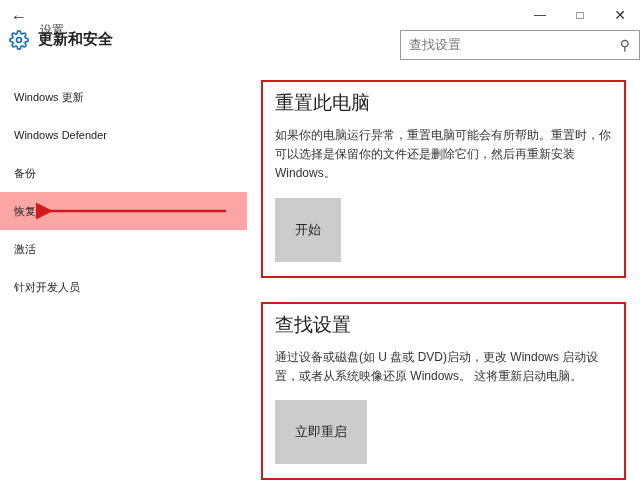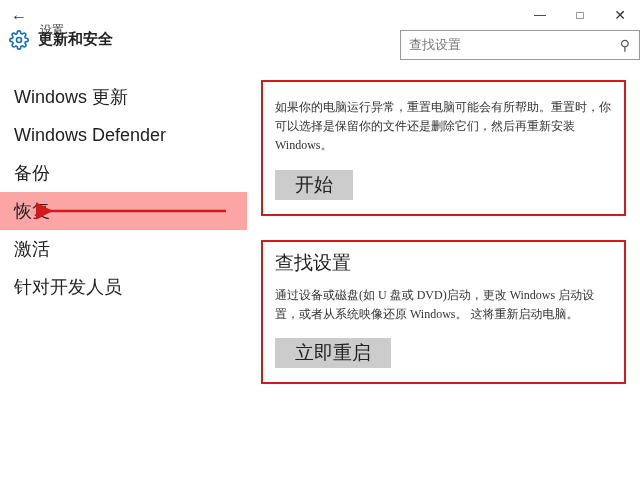--- a/index.html
+++ b/index.html
@@ -88,21 +88,21 @@
   }
   .sidebar {
     width: 247px;
     background: #fff;
     padding-top: 8px;
   }
   .sitem {
     height: 38px;
     line-height: 38px;
     padding-left: 14px;
-    font-size: 18px;
+    font-size: 11px;
     color: #222;
     position: relative;
   }
   .sitem.sel {
     background: #fca5a5;
   }
   .arrow-svg {
     position: absolute;
     top: 5px;
     left: 36px;
@@ -122,28 +122,27 @@
     margin: 0 0 10px 0;
     font-size: 19px;
     font-weight: 400;
     color: #222;
   }
   .card p {
     margin: 8px 0 14px 0;
     font-size: 12px;
     line-height: 1.6;
     color: #333;
-    font-family: Liberation Serif, serif;
   }
   .btn {
     display: inline-block;
     background: #ccc;
     color: #222;
-    font-size: 19px;
-    padding: 2px 20px;
+    font-size: 13px;
+    padding: 23px 20px;
     border: none;
   }
 </style>
 </head>
 <body>
 
 <div class="titlebar">
   <div class="back">←</div>
   <div class="title">设置</div>
   <div class="spacer"></div>
@@ -183,20 +182,21 @@
         </defs>
         <line x1="190" y1="14" x2="12" y2="14" stroke="#d11a1a" stroke-width="2.5" marker-end="url(#ah)"></line>
       </svg>
     </div>
     <div class="sitem"><span>激活</span></div>
     <div class="sitem"><span>针对开发人员</span></div>
   </div>
 
   <div class="content">
     <div class="card">
+      <h2>重置此电脑</h2>
       <p>如果你的电脑运行异常，重置电脑可能会有所帮助。重置时，你可以选择是保留你的文件还是删除它们，然后再重新安装 Windows。</p>
       <button class="btn">开始</button>
     </div>
 
     <div class="card">
       <h2>查找设置</h2>
       <p>通过设备或磁盘(如 U 盘或 DVD)启动，更改 Windows 启动设置，或者从系统映像还原 Windows。 这将重新启动电脑。</p>
       <button class="btn">立即重启</button>
     </div>
   </div>

